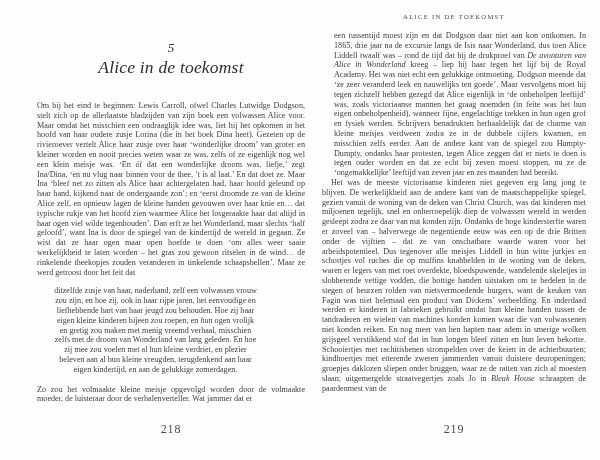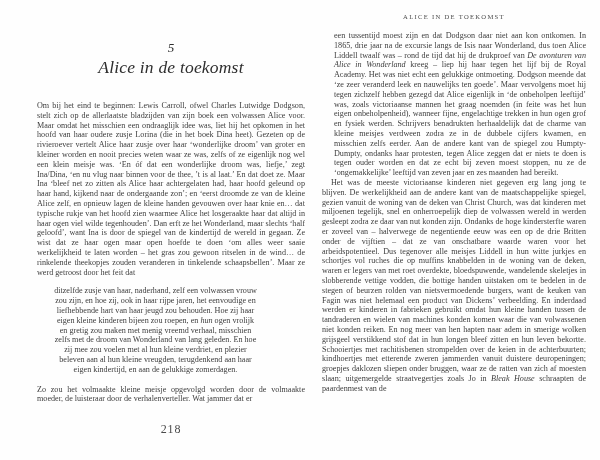--- a/index.html
+++ b/index.html
@@ -91,15 +91,16 @@
     <p class="body-text first-paragraph">Om bij het eind te beginnen: Lewis Carroll, ofwel Charles Lutwidge Dodgson, stelt zich op de allerlaatste bladzijden van zijn boek een volwassen Alice voor. Maar omdat het misschien een ondraaglijk idee was, liet hij het opkomen in het hoofd van haar oudere zusje Lorina (die in het boek Dina heet). Gezeten op de rivieroever vertelt Alice haar zusje over haar ‘wonderlijke droom’ van groter en kleiner worden en nooit precies weten waar ze was, zelfs of ze eigenlijk nog wel een klein meisje was. ‘En óf dat een wonderlijke droom was, liefje,’ zegt Ina/Dina, ‘en nu vlug naar binnen voor de thee, ’t is al laat.’ En dat doet ze. Maar Ina ‘bleef net zo zitten als Alice haar achtergelaten had, haar hoofd geleund op haar hand, kijkend naar de ondergaande zon’; en ‘eerst droomde ze van de kleine Alice zelf, en opnieuw lagen de kleine handen gevouwen over haar knie en… dat typische rukje van het hoofd zien waarmee Alice het losgeraakte haar dat altijd in haar ogen viel wilde tegenhouden’. Dan erft ze het Wonderland, maar slechts ‘half geloofd’, want Ina is door de spiegel van de kindertijd de wereld in gegaan. Ze wist dat ze haar ogen maar open hoefde te doen ‘om alles weer saaie werkelijkheid te laten worden – het gras zou gewoon ritselen in de wind… de rinkelende theekopjes zouden veranderen in tinkelende schaapsbellen’. Maar ze werd getroost door het feit dat</p>
     <blockquote class="book-quote"><span>ditzelfde zusje van haar, naderhand, zelf een volwassen vrouw zou zijn, en hoe zij, ook in haar rijpe jaren, het eenvoudige en liefhebbende hart van haar jeugd zou behouden. Hoe zij haar eigen kleine kinderen bijeen zou roepen, en </span><span class="it">hun</span><span> ogen vrolijk en gretig zou maken met menig vreemd verhaal, misschien zelfs met de droom van Wonderland van lang geleden. En hoe zij mee zou voelen met al hun kleine verdriet, en plezier beleven aan al hun kleine vreugden, terugdenkend aan haar eigen kindertijd, en aan de gelukkige zomerdagen.</span></blockquote>
     <p class="body-text">Zo zou het volmaakte kleine meisje opgevolgd worden door de volmaakte moeder, de luisteraar door de verhalenverteller. Wat jammer dat er</p>
     <div class="page-number">218</div>
   </div>
 
   <div class="page" id="page-right">
     <div class="running-head">ALICE IN DE TOEKOMST</div>
     <p class="body-text first-paragraph"><span>een tussentijd moest zijn en dat Dodgson daar niet aan kon ontkomen. In 1865, drie jaar na de excursie langs de Isis naar Wonderland, dus toen Alice Liddell twaalf was – rond de tijd dat hij de drukproef van </span><span class="it">De avonturen van Alice in Wonderland</span><span> kreeg – liep hij haar tegen het lijf bij de Royal Academy. Het was niet echt een gelukkige ontmoeting. Dodgson meende dat ‘ze zeer veranderd leek en nauwelijks ten goede’. Maar vervolgens moet hij tegen zichzelf hebben gezegd dat Alice eigenlijk in ‘de onbeholpen leeftijd’ was, zoals victoriaanse mannen het graag noemden (in feite was het hun eigen onbeholpenheid), wanneer fijne, engelachtige trekken in hun ogen grof en fysiek werden. Schrijvers benadrukten herhaaldelijk dat de charme van kleine meisjes verdween zodra ze in de dubbele cijfers kwamen, en misschien zelfs eerder. Aan de andere kant van de spiegel zou Humpty-Dumpty, ondanks haar protesten, tegen Alice zeggen dat er niets te doen is tegen ouder worden en dat ze echt bij zeven moest stoppen, nu ze de ‘ongemakkelijke’ leeftijd van zeven jaar en zes maanden had bereikt.</span></p>
     <p class="body-text indented"><span>Het was de meeste victoriaanse kinderen niet gegeven erg lang jong te blijven. De werkelijkheid aan de andere kant van de maatschappelijke spiegel, gezien vanuit de woning van de deken van Christ Church, was dat kinderen met miljoenen tegelijk, snel en onherroepelijk diep de volwassen wereld in werden gesleept zodra ze daar van nut konden zijn. Ondanks de hoge kindersterfte waren er zoveel van – halverwege de negentiende eeuw was een op de drie Britten onder de vijftien – dat ze van onschatbare waarde waren voor het arbeidspotentieel. Dus tegenover alle meisjes Liddell in hun witte jurkjes en schortjes vol ruches die op muffins knabbelden in de woning van de deken, waren er legers van met roet overdekte, bloedspuwende, wandelende skeletjes in slobberende vettige vodden, die bottige handen uitstaken om te bedelen in de stegen of beurzen rolden van nietsvermoedende burgers, want de keuken van Fagin was niet helemaal een product van Dickens’ verbeelding. En inderdaad werden er kinderen in fabrieken gebruikt omdat hun kleine handen tussen de tandraderen en wielen van machines konden komen waar die van volwassenen niet konden reiken. En nog meer van hen hapten naar adem in smerige wolken grijsgeel verstikkend stof dat in hun longen bleef zitten en hun leven bekortte. Schooiertjes met rachitisbenen strompelden over de keien in de achterbuurten; kindhoertjes met etterende zweren jammerden vanuit duistere deuropeningen; groepjes daklozen sliepen onder bruggen, waar ze de ratten van zich af moesten slaan; uitgemergelde straatvegertjes zoals Jo in </span><span class="it">Bleak House</span><span> schraapten de paardenmest van de</span></p>
+    <div class="page-number">219</div>
   </div>
 
 </div>
 
 </body></html>

